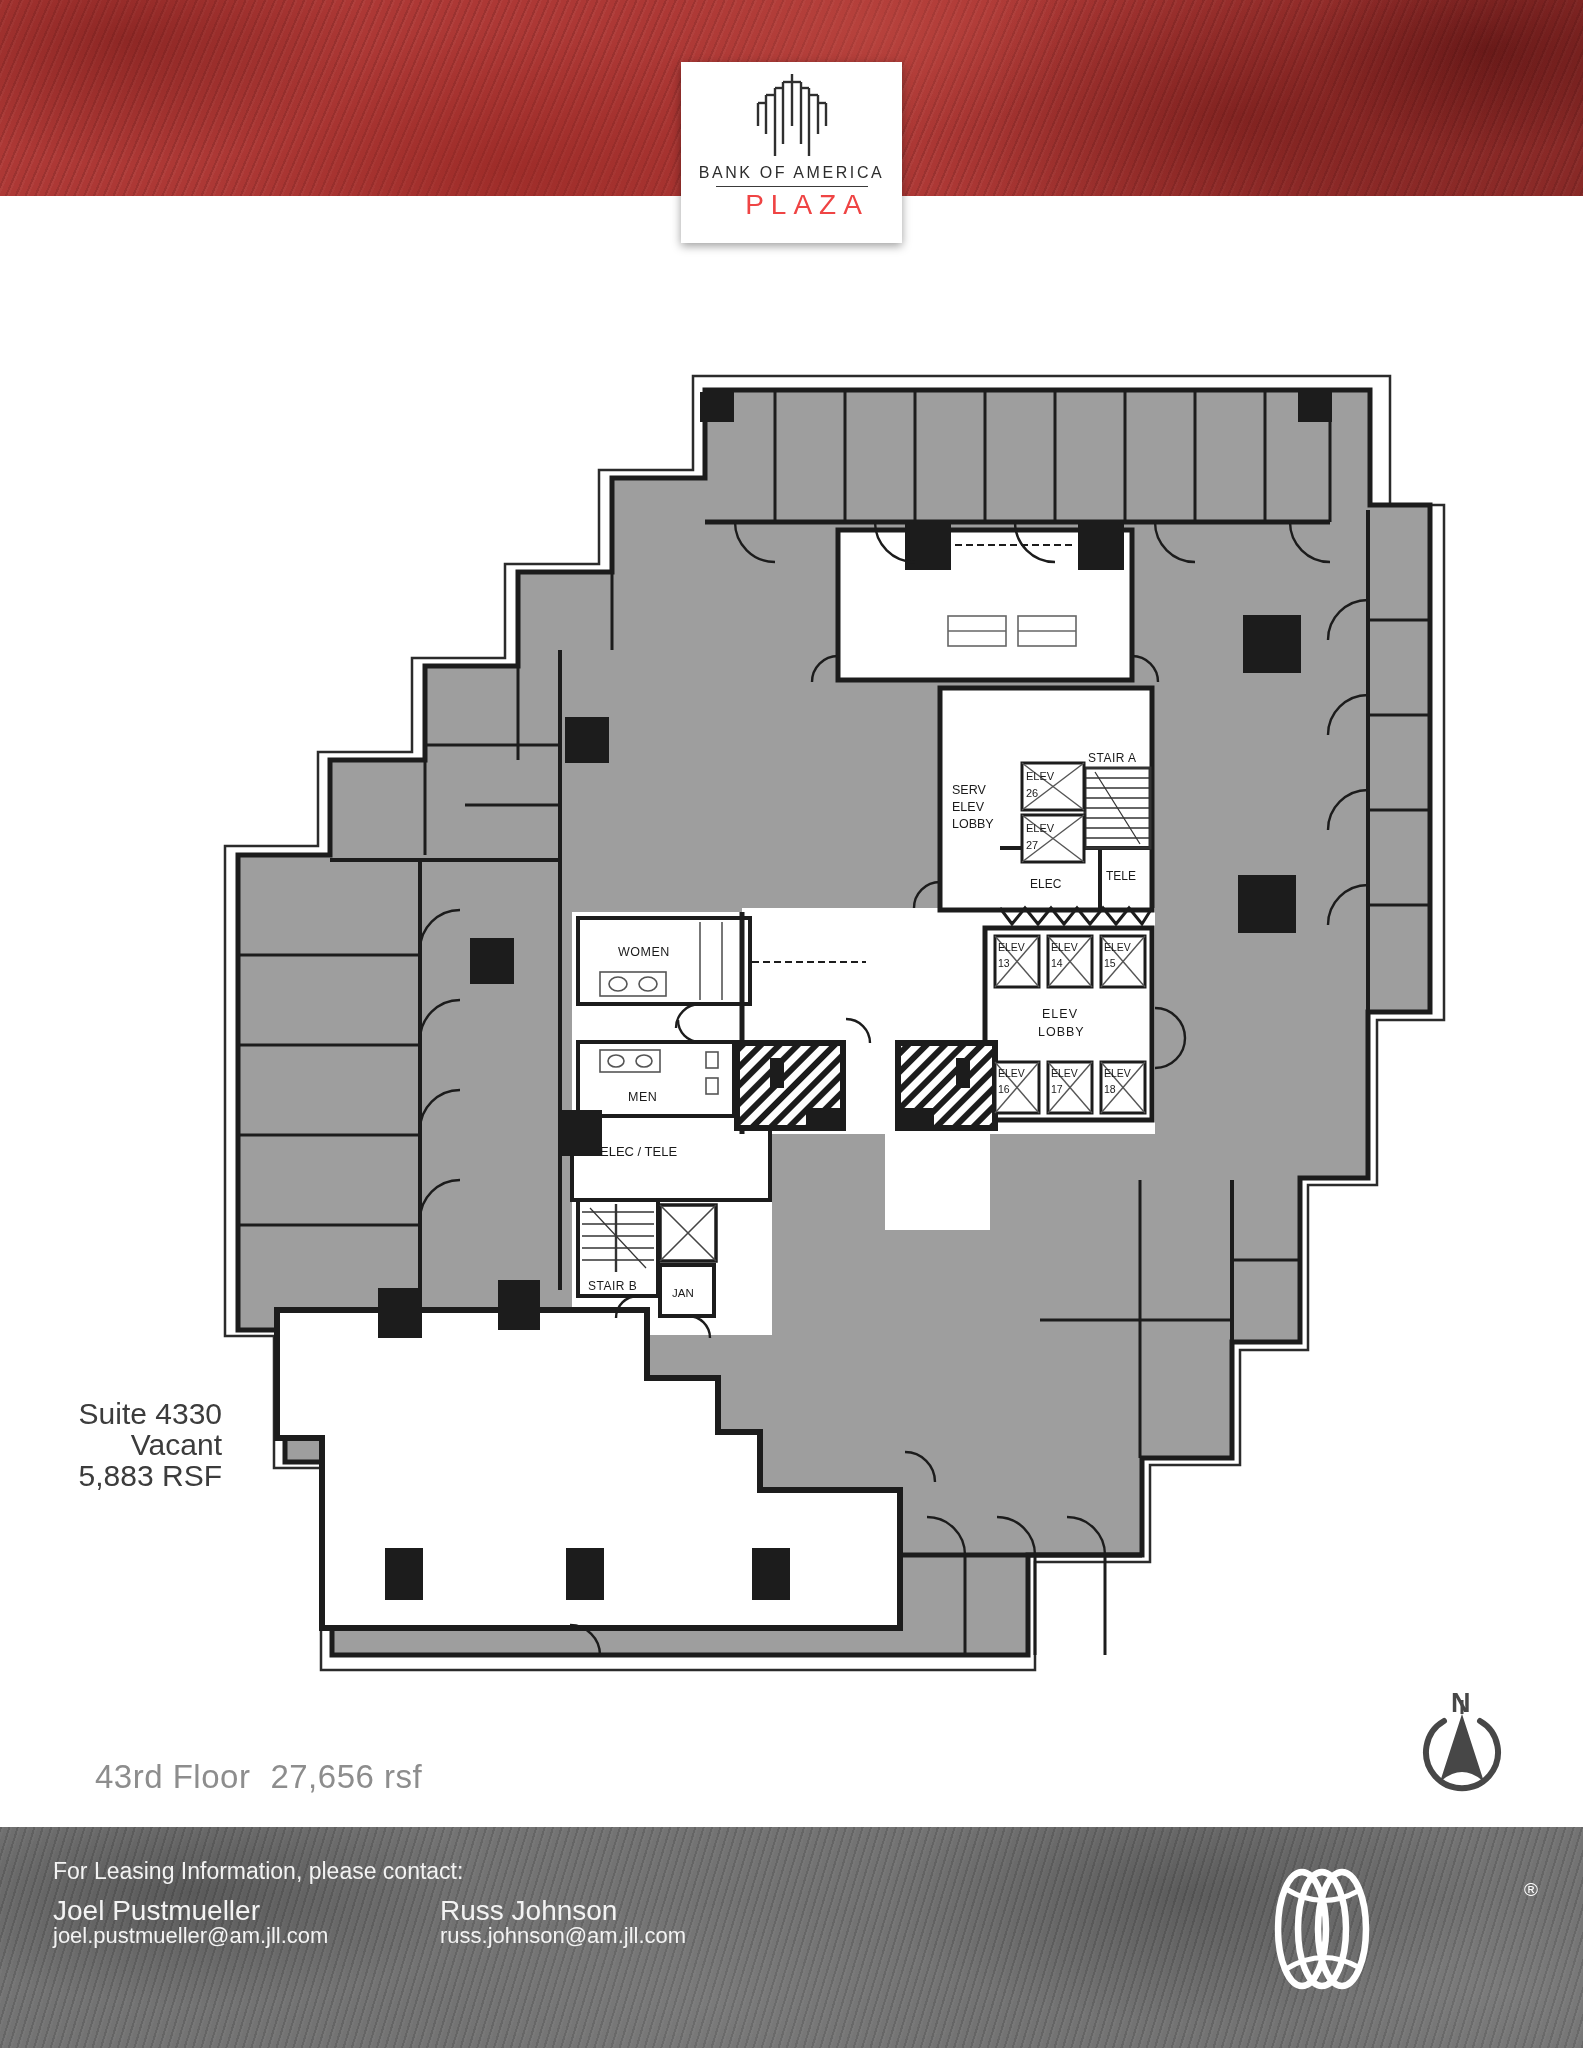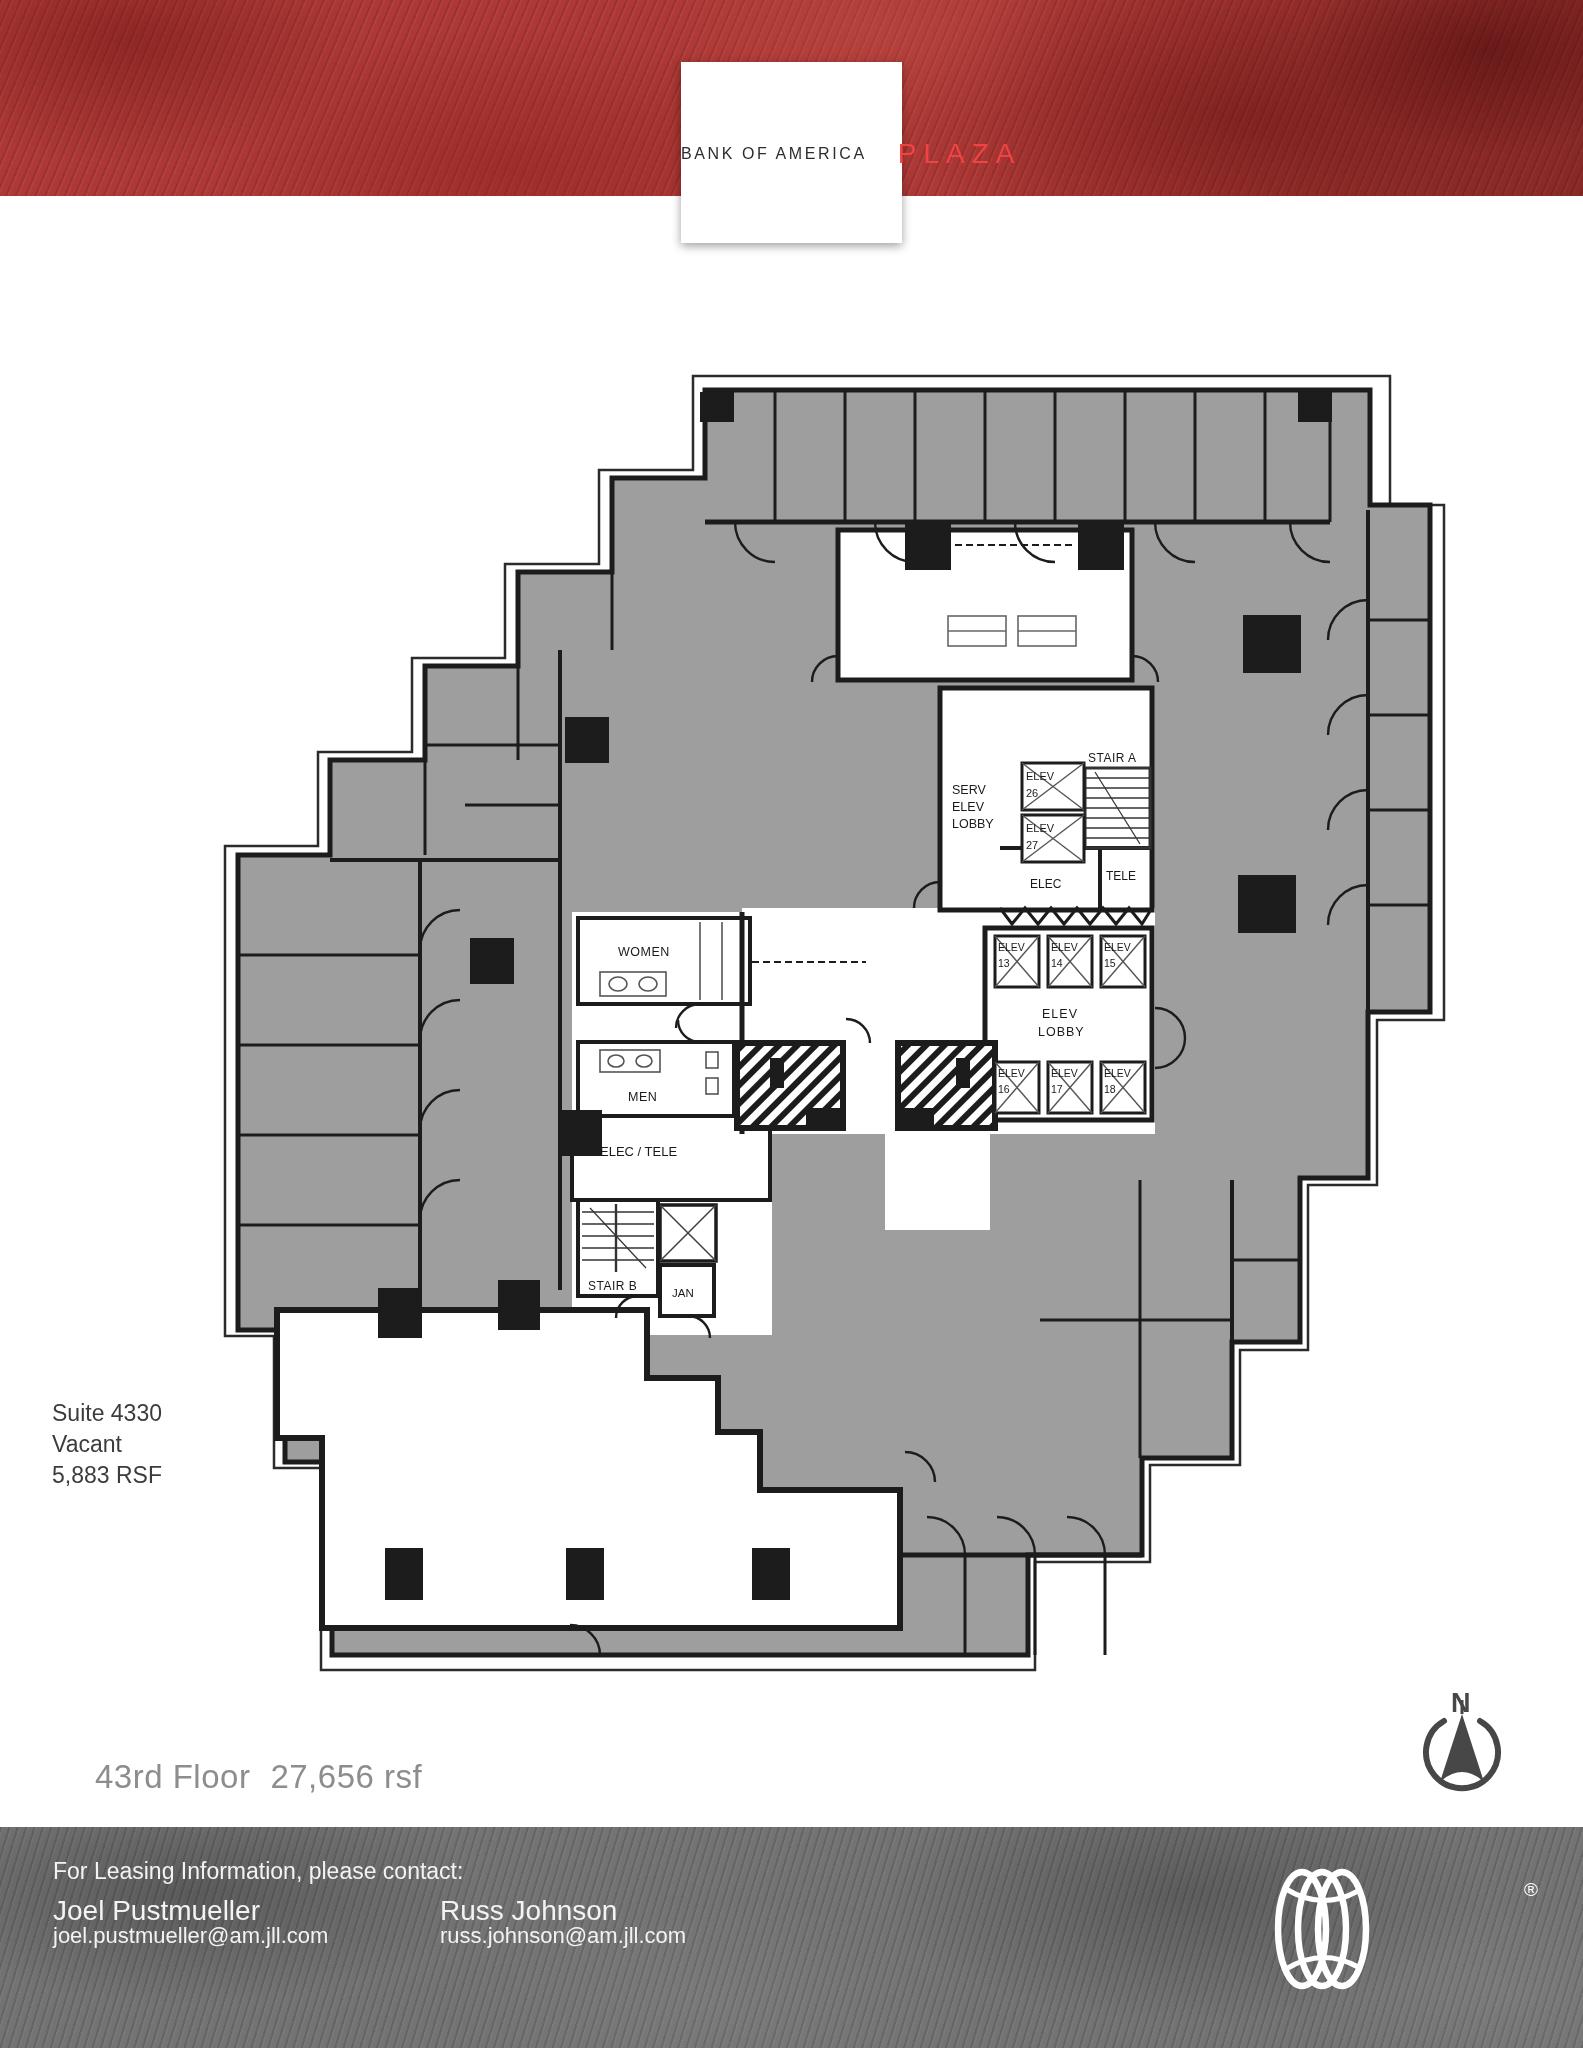--- a/index.html
+++ b/index.html
@@ -15,33 +15,33 @@
       radial-gradient(ellipse 300px 160px at 55% 15%, rgba(201,84,74,.35), transparent 70%),
       radial-gradient(ellipse 460px 220px at 78% 60%, rgba(90,12,10,.38), transparent 72%),
       radial-gradient(ellipse 260px 150px at 94% 25%, rgba(70,8,8,.45), transparent 70%),
       repeating-linear-gradient(113deg, rgba(0,0,0,.10) 0 2px, rgba(255,255,255,.04) 2px 4px, transparent 4px 9px);
   }
   .band::after{content:"";position:absolute;inset:0;
     background:linear-gradient(90deg, rgba(0,0,0,0) 62%, rgba(40,0,0,.28) 100%);}
 
   
   .logo-box{position:absolute;left:681px;top:62px;width:221px;height:181px;background:#ffffff;
-    box-shadow:0 3px 9px rgba(0,0,0,.38);display:flex;flex-direction:row;align-items:center;z-index:5;}
+    box-shadow:0 3px 9px rgba(0,0,0,.38);display:flex;flex-direction:column;align-items:center;z-index:5;}
   .logo-icon{margin-top:8px;}
   .logo-title{font-size:16px;letter-spacing:2.6px;color:#2d2d2d;margin-top:2px;white-space:nowrap;}
   .logo-rule{width:152px;height:1px;background:#3a3a3a;margin-top:4px;}
   .logo-sub{font-size:28px;letter-spacing:7px;color:#ef4444;margin-top:2px;margin-left:31px;}
 
   
   svg.plansvg{position:absolute;left:0;top:0;}
   .plan-label{font-family:"Liberation Sans",sans-serif;fill:#1a1a1a;}
 
   
-  .suite-label{position:absolute;left:52px;top:1398px;width:170px;text-align:left;
-    font-size:23px;line-height:31px;color:#3c3c3c;}
+  .suite-label{position:absolute;left:52px;top:1398px;width:170px;text-align:right;
+    font-size:30px;line-height:31px;color:#3c3c3c;}
   .floor-line{position:absolute;left:95px;top:1758px;font-size:33px;color:#8d8d8d;letter-spacing:.5px;}
   .floor-line .rsf{margin-left:20px;margin-top:32px;}
 
   
   .footer{position:absolute;left:0;top:1827px;width:1583px;height:221px;background:#737373;color:#f3f3f3;}
   .footer::before{content:"";position:absolute;inset:0;
     background:
       radial-gradient(ellipse 420px 160px at 12% 30%, rgba(0,0,0,.22), transparent 70%),
       radial-gradient(ellipse 380px 150px at 45% 80%, rgba(255,255,255,.05), transparent 70%),
       radial-gradient(ellipse 420px 180px at 75% 30%, rgba(0,0,0,.20), transparent 72%),

